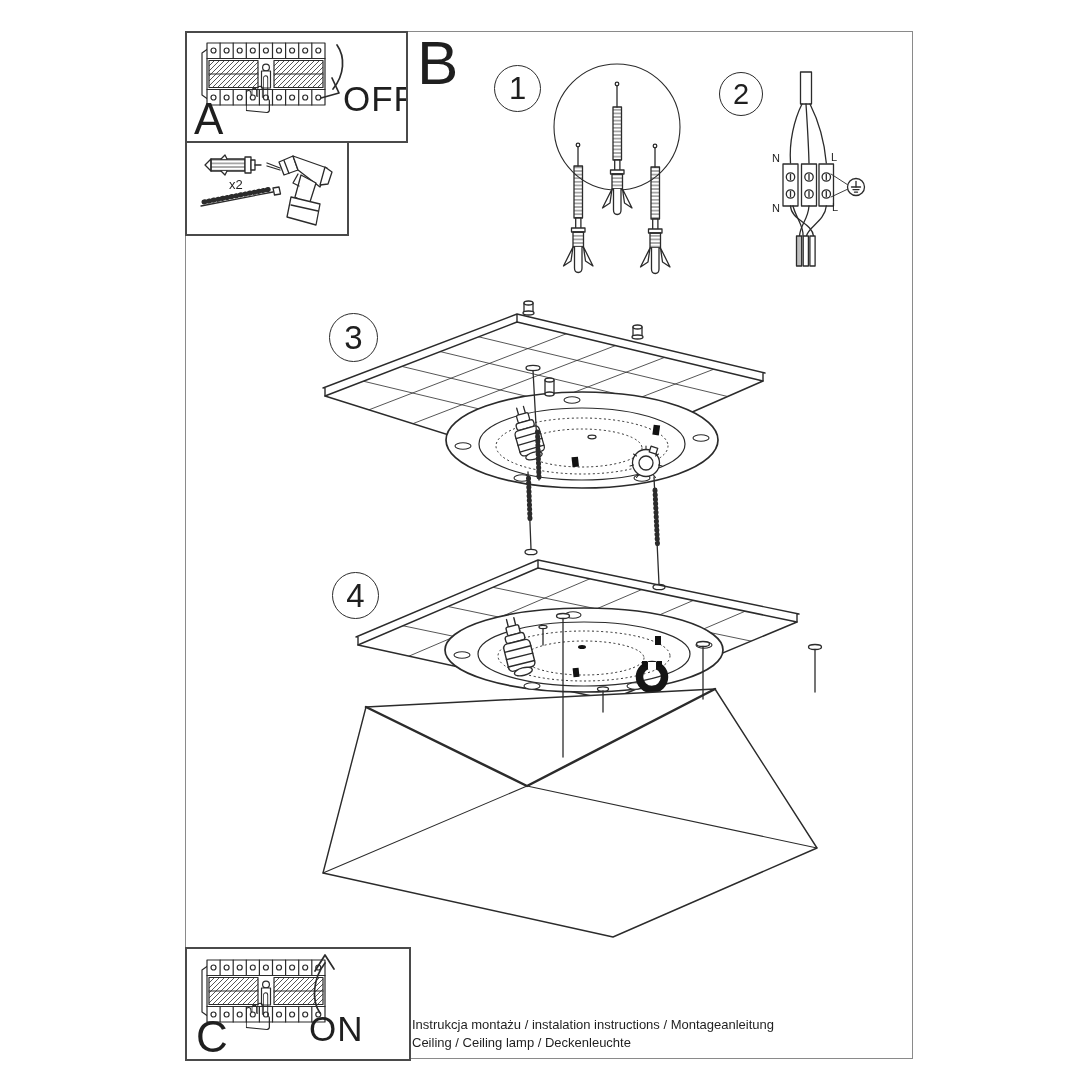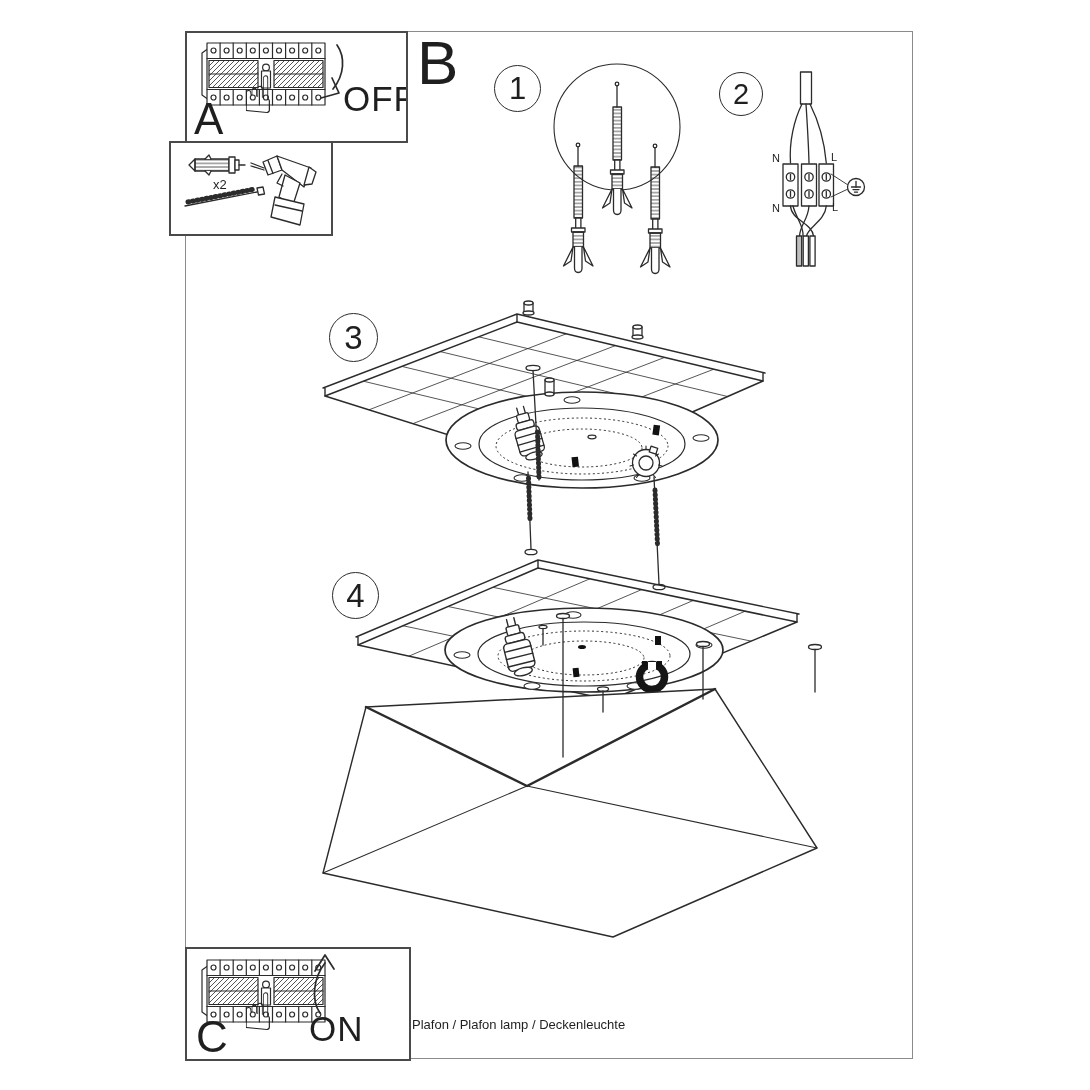--- a/index.html
+++ b/index.html
@@ -2,21 +2,21 @@
 <html><head>
 <meta charset="utf-8">
 <style>
   html,body{margin:0;padding:0;background:#fff;}
   body{width:1090px;height:1090px;position:relative;font-family:"Liberation Sans",sans-serif;color:#1f1f1f;}
   .page{position:absolute;inset:0;background:#fff;overflow:hidden;}
   .main-frame{position:absolute;left:185px;top:31px;width:726px;height:1026px;border:1.5px solid #8a8a8a;background:#fff;z-index:0;}
   #art{position:absolute;left:0;top:0;z-index:1;}
   .box{position:absolute;background:#fff;border:2px solid #4a4a4a;z-index:2;overflow:hidden;}
   .box-a{left:185px;top:31px;width:219px;height:108px;}
-  .box-tools{left:169px;top:141px;width:160px;height:91px;}
+  .box-tools{left:185px;top:141px;width:160px;height:91px;}
   .box-c{left:185px;top:947px;width:222px;height:110px;}
   .big-letter{position:absolute;font-size:44px;line-height:1;color:#1f1f1f;z-index:4;}
   .switch-word{position:absolute;font-size:35px;line-height:1;letter-spacing:1px;color:#1f1f1f;z-index:4;}
   .hand{position:absolute;font-family:"DejaVu Sans",sans-serif;font-size:52px;line-height:1;color:#222;z-index:3;}
   .b-label{position:absolute;left:417px;top:32px;font-size:62px;line-height:1;z-index:2;color:#1f1f1f;}
   .step-circle{position:absolute;border:1.7px solid #2b2b2b;border-radius:50%;background:#fff;z-index:2;
     display:flex;align-items:center;justify-content:center;color:#1f1f1f;}
   .c1{left:494px;top:65px;width:45px;height:45px;font-size:31px;}
   .c2{left:719px;top:72px;width:42px;height:42px;font-size:29px;}
   .c3{left:329px;top:313px;width:47px;height:47px;font-size:33px;}
@@ -364,16 +364,17 @@
           <path d="M128,22 L138,6 L147,20"></path>
         </g>
       </g>
     </svg>
     <span class="hand" style="left:55px;top:37px;">☝</span>
     <span class="big-letter" style="left:9px;top:66px;">C</span>
     <span class="switch-word" style="left:122px;top:62px;">ON</span>
   </div>
 
   <div class="footer">
-    <div>Plafon / Plafon lamp / Deckenleuchte</div>
+    <div>Instrukcja montażu / instalation instructions / Montageanleitung</div>
+    <div>Ceiling / Ceiling lamp / Deckenleuchte</div>
   </div>
 
 </div>
 
 </body></html>

